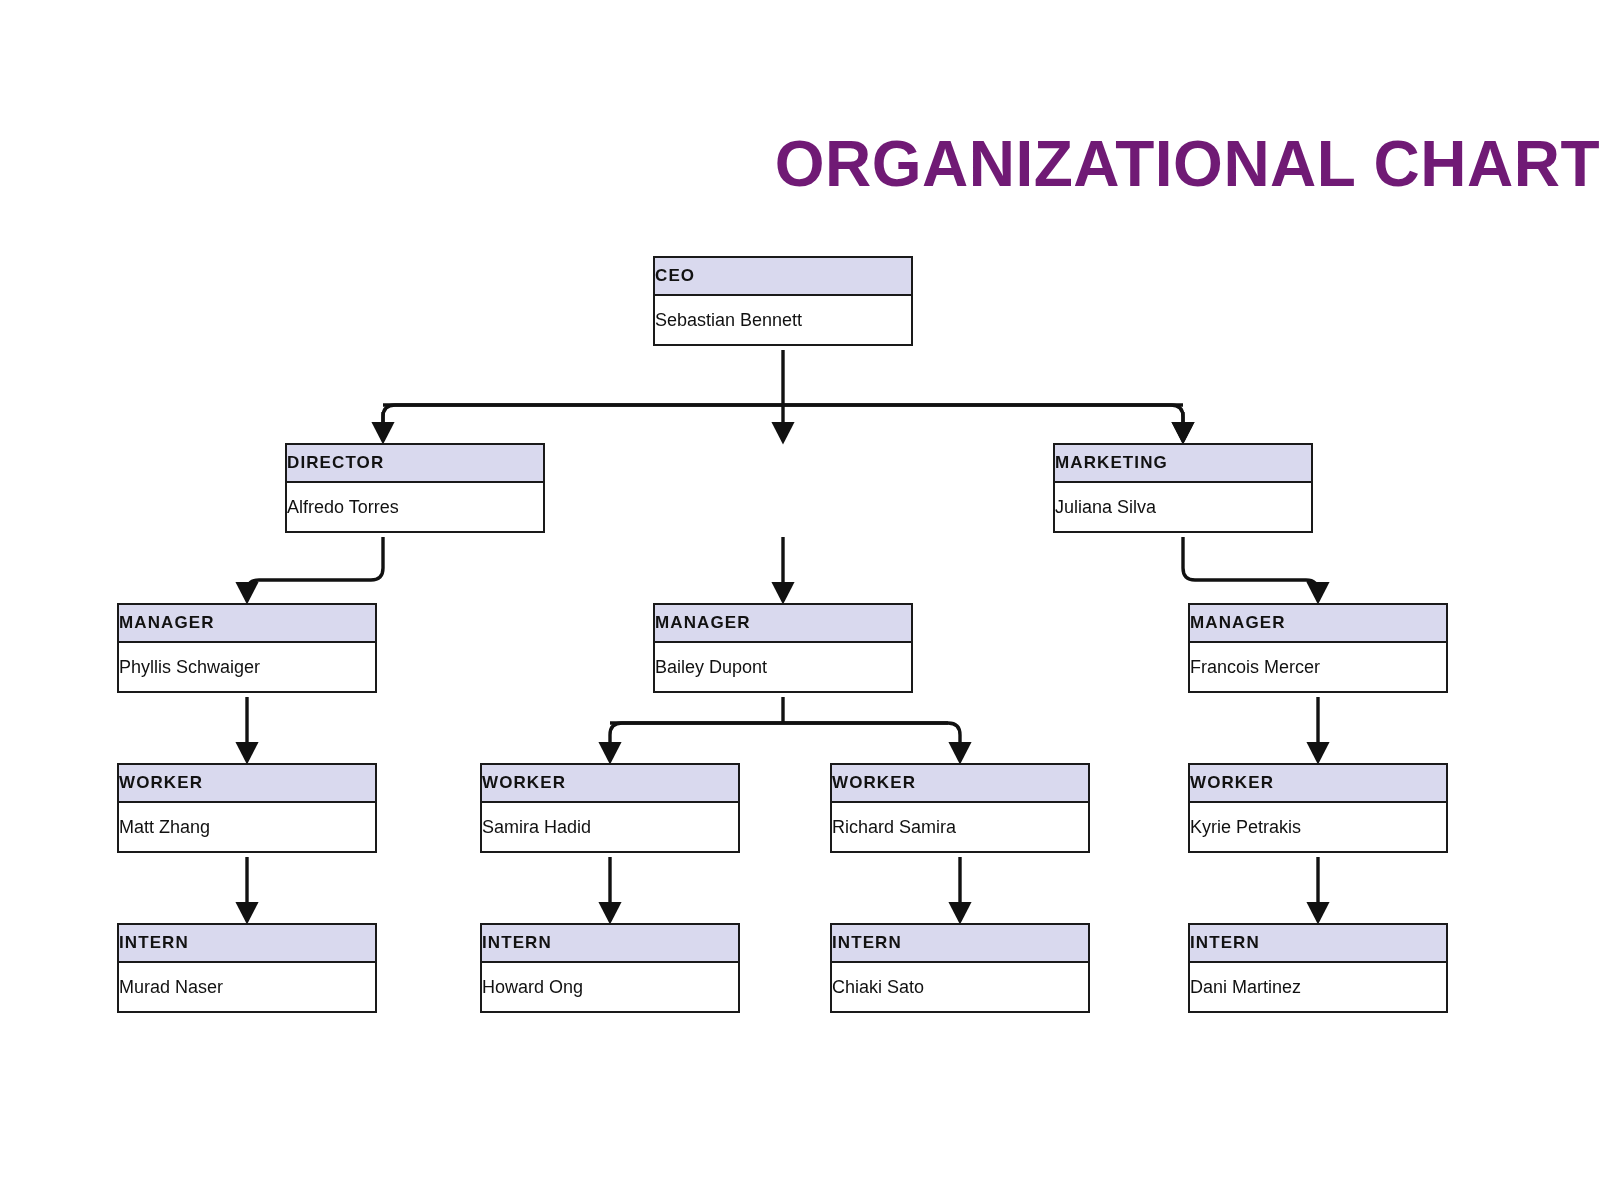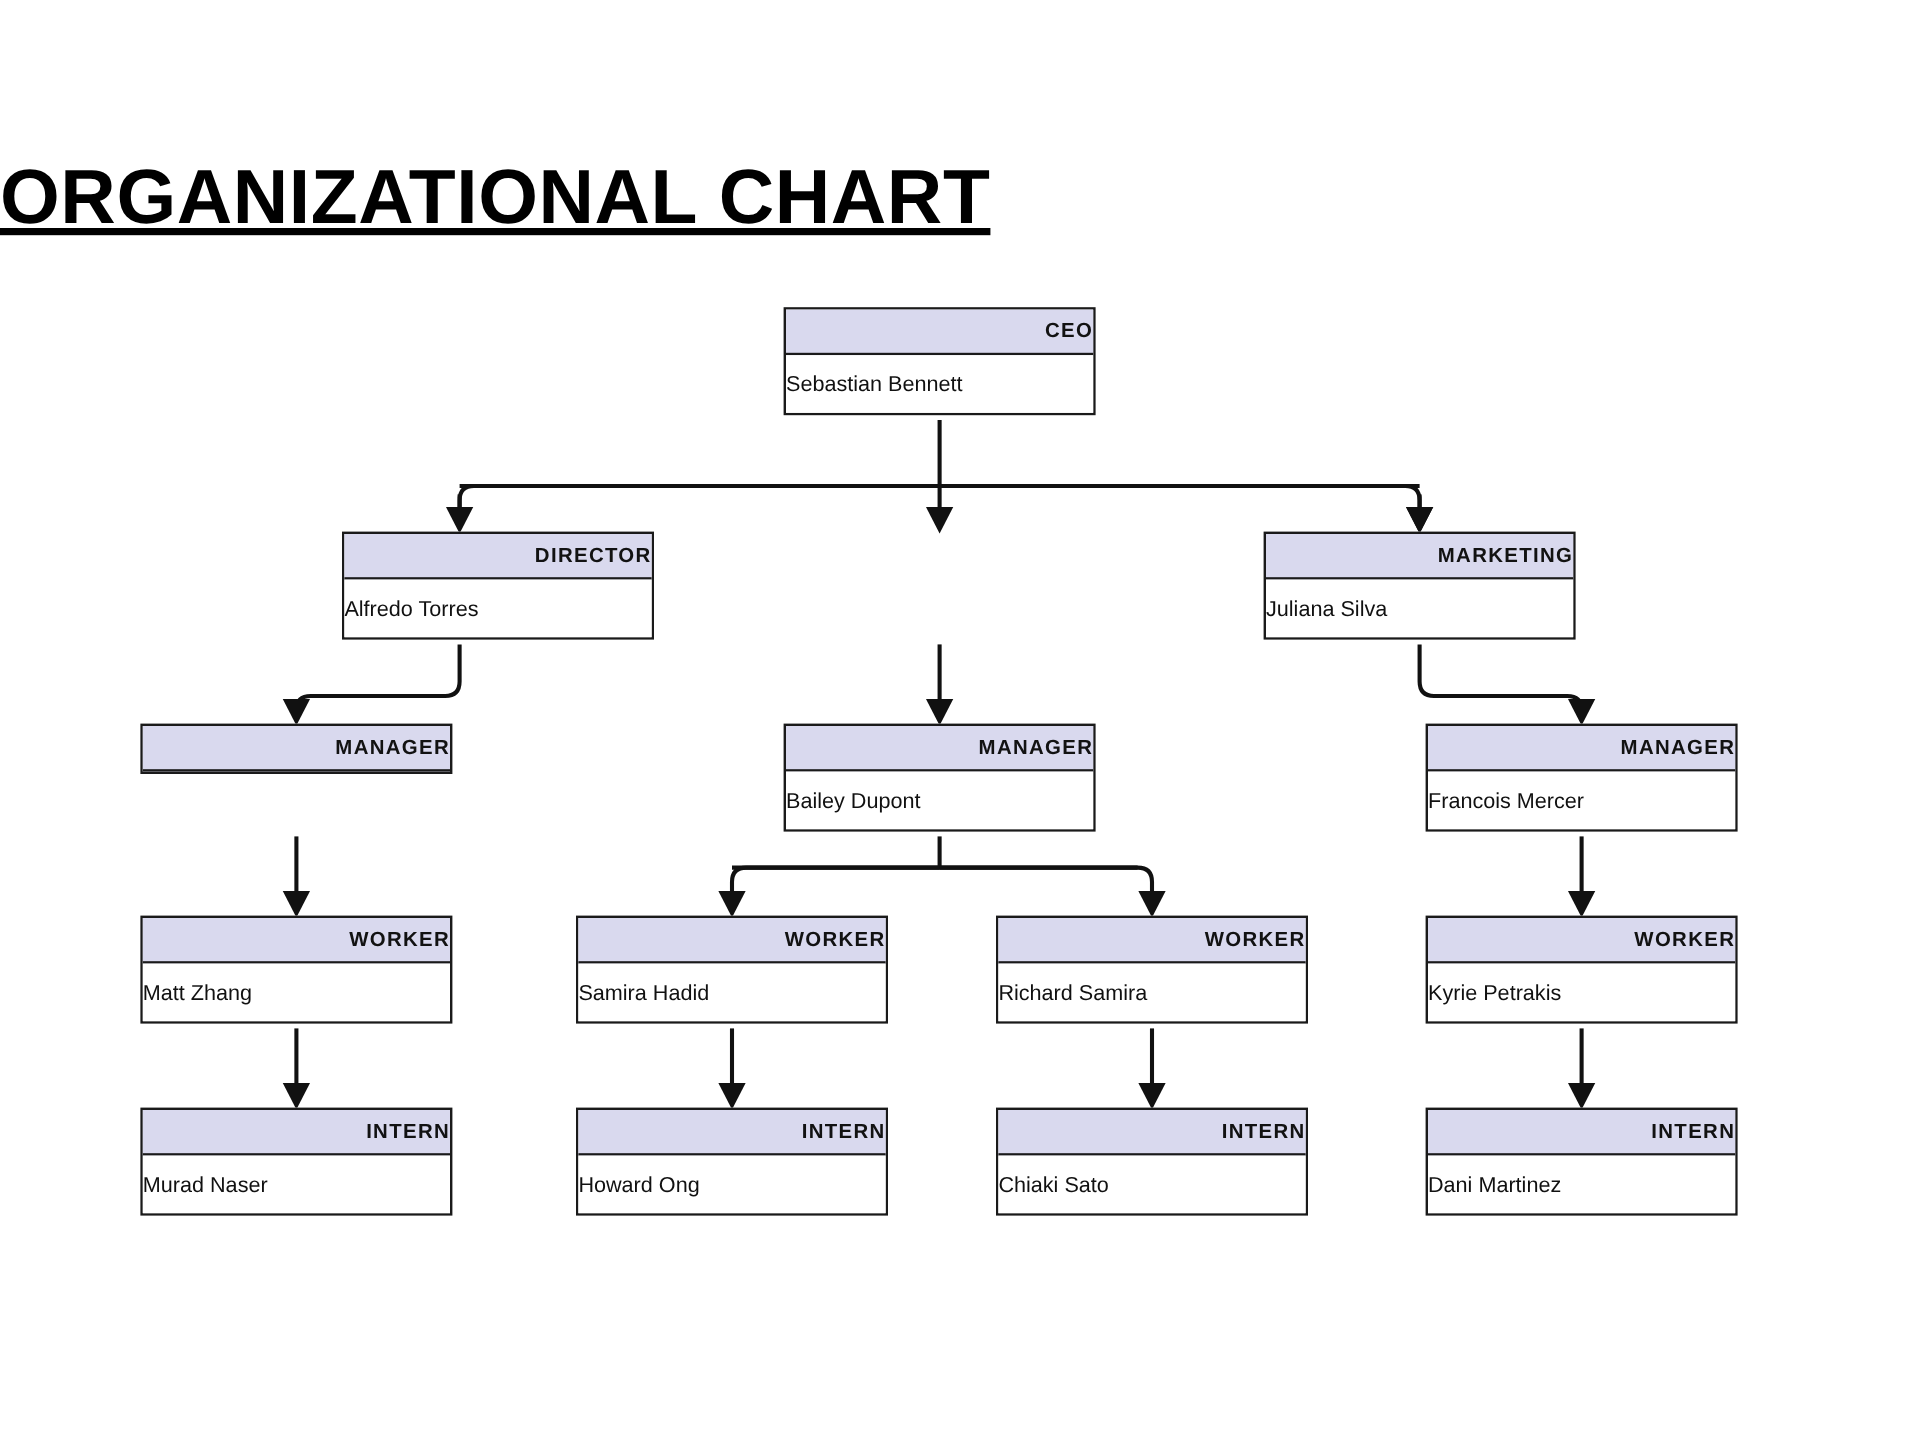--- a/index.html
+++ b/index.html
@@ -19,58 +19,56 @@
     position: relative;
     width: 1600px;
     height: 1200px;
     background: #ffffff;
   }
   #chart-title {
     position: absolute;
     left: 0;
     top: 127px;
     width: 1600px;
-    text-align: left;
+    text-align: right;
     font-family: "Liberation Sans", sans-serif;
     font-size: 64px;
     font-weight: 700;
     letter-spacing: 0.5px;
-    color: #000000;
+    color: #701a75;
     white-space: nowrap;
-    text-decoration: underline;
   }
   #connectors {
     position: absolute;
     left: 0;
     top: 0;
     width: 1600px;
     height: 1200px;
     pointer-events: none;
   }
   .node {
     position: absolute;
     width: 260px;
     box-sizing: border-box;
     border: 2px solid #1a1a1a;
     background: #ffffff;
   }
   .node-header {
     height: 36px;
     line-height: 36px;
-    text-align: right;
+    text-align: left;
     background: #d9d9ee;
     border-bottom: 2px solid #1a1a1a;
     font-family: "Liberation Sans", sans-serif;
     font-size: 17px;
     font-weight: 700;
     letter-spacing: 1.1px;
     color: #121212;
     white-space: nowrap;
     overflow: hidden;
-    padding-left: 44px;
   }
   .node-name {
     height: 48px;
     line-height: 48px;
     text-align: left;
     background: #ffffff;
     font-family: "Liberation Sans", sans-serif;
     font-size: 18px;
     font-weight: 400;
     color: #111111;
@@ -135,20 +133,21 @@
     <div class="node-header">DIRECTOR</div>
     <div class="node-name">Alfredo Torres</div>
   </div>
   <div class="node" style="left:1053px; top:443px;">
     <div class="node-header">MARKETING</div>
     <div class="node-name">Juliana Silva</div>
   </div>
 
   <div class="node" style="left:117px; top:603px;">
     <div class="node-header">MANAGER</div>
+    <div class="node-name">Phyllis Schwaiger</div>
   </div>
   <div class="node" style="left:653px; top:603px;">
     <div class="node-header">MANAGER</div>
     <div class="node-name">Bailey Dupont</div>
   </div>
   <div class="node" style="left:1188px; top:603px;">
     <div class="node-header">MANAGER</div>
     <div class="node-name">Francois Mercer</div>
   </div>
 

